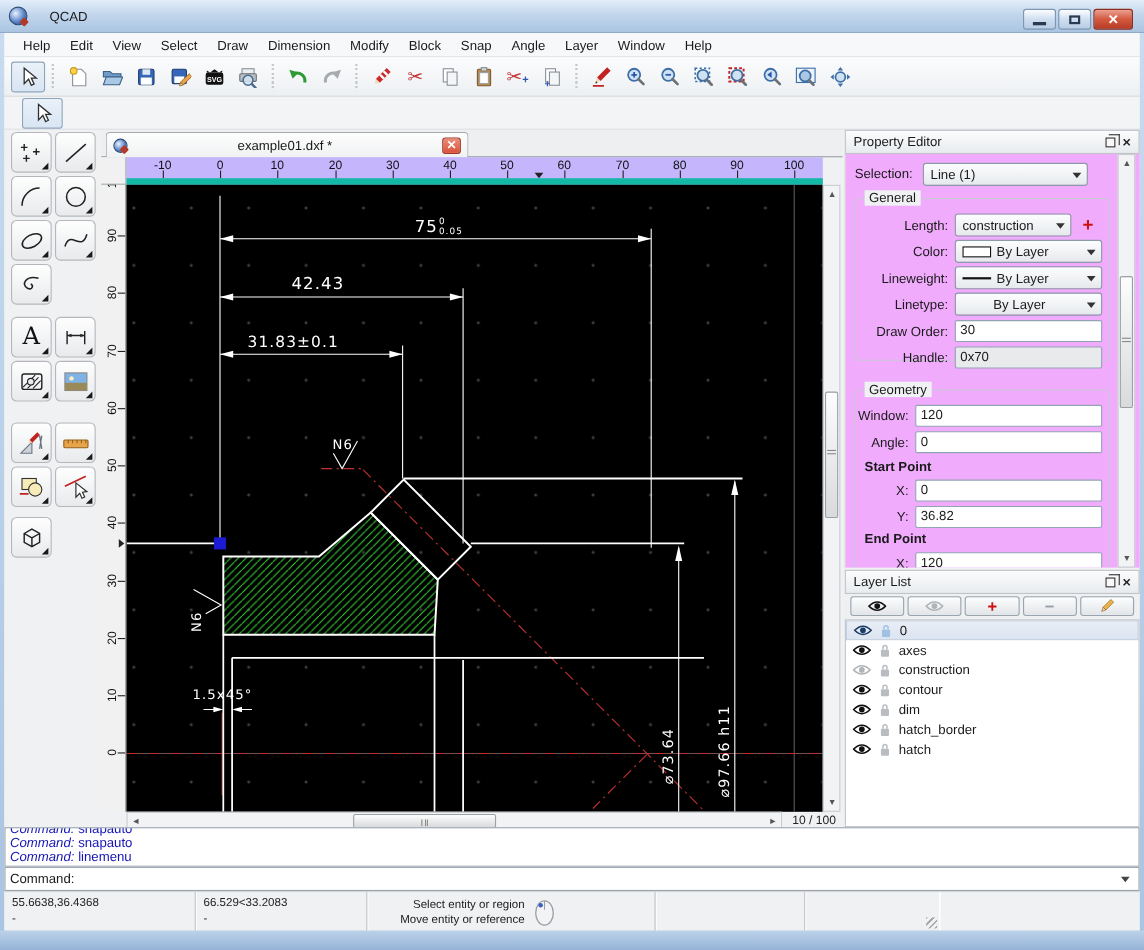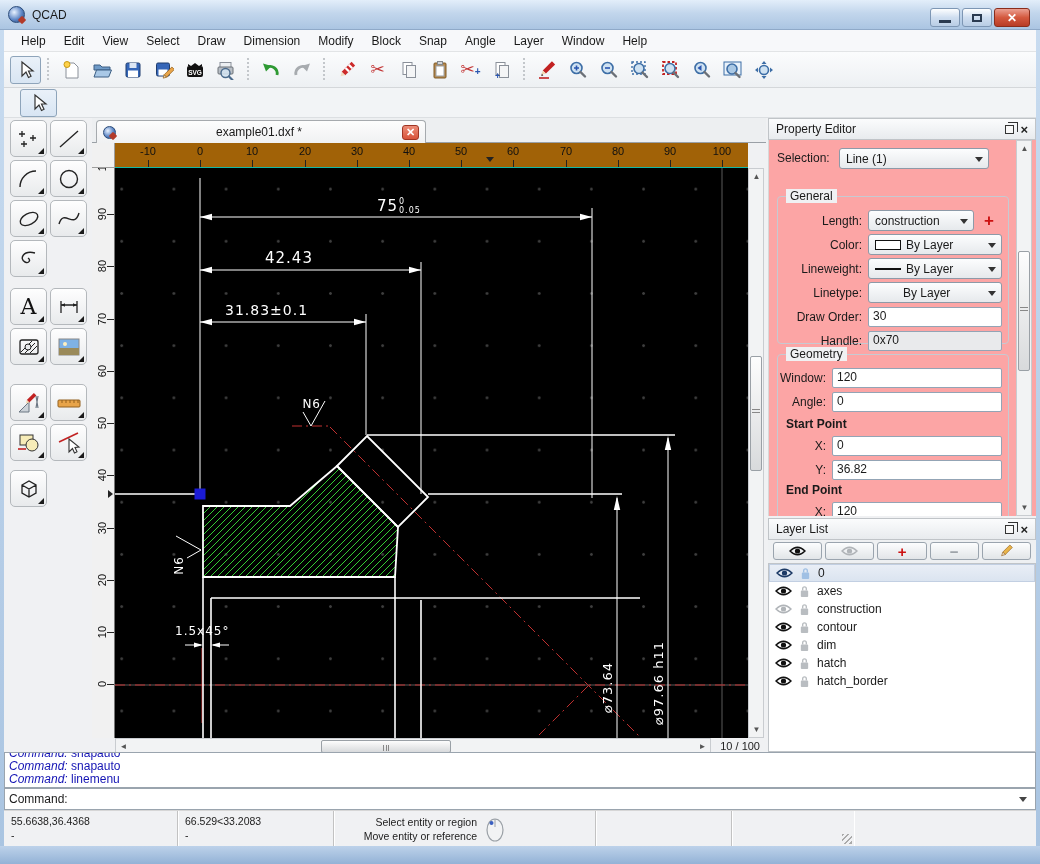--- a/index.html
+++ b/index.html
@@ -2,21 +2,21 @@
 <html><head>
 <meta charset="utf-8">
 <style>
 *{box-sizing:border-box;margin:0;padding:0}
 html,body{width:1040px;height:864px}
 body{position:relative;font-family:"Liberation Sans",sans-serif;background:linear-gradient(180deg,#c9dcf0,#a9c4e1);overflow:hidden;font-size:12px;color:#1a1a1a}
 
 .titlebar{position:absolute;left:0;top:0;width:1040px;height:30px;background:linear-gradient(180deg,#e3eefa,#c2d6ec 45%,#abc5e2);display:flex;align-items:center;padding:0 8px;border-bottom:1px solid #8fa9c8}
 .app-logo{width:17px;height:17px;border-radius:50%;background:radial-gradient(circle at 35% 35%,#e8f2ff,#5b84c4 55%,#27436e);border:1px solid #2a4a78;position:relative}
 .app-logo::after{content:"";position:absolute;right:-1px;bottom:-1px;width:6px;height:6px;background:#b23a2a;border-radius:1px;transform:rotate(45deg)}
-.title-text{margin-left:7px;font-size:12px}
+.title-text{margin-left:20px;font-size:12px}
 .winbtns{position:absolute;right:10px;top:8px;display:flex;gap:2px}
 .winbtn{width:30px;height:19px;border:1px solid #7d96b4;border-radius:3px;background:linear-gradient(180deg,#fdfeff,#cfdef0 50%,#b9cde5);display:flex;align-items:center;justify-content:center}
 .winbtn.close{width:36px;background:linear-gradient(180deg,#eba092,#d4593f 50%,#b83c26);border-color:#8a2d1c;color:#fff;font-weight:bold}
 .win-glyph-min{width:12px;height:3px;background:#2a3a50;margin-top:8px}
 .win-glyph-max{width:10px;height:8px;border:2px solid #2a3a50}
 .client{position:absolute;left:4px;top:30px;width:1032px;height:816px;background:#f0f1f3}
 .bottomframe{position:absolute;left:0;top:846px;width:1040px;height:18px;background:linear-gradient(180deg,#bdd2ea,#93b2d6)}
 
 .menubar{position:absolute;left:4px;top:30px;width:1032px;height:22px;background:#f7f8fa;border-bottom:1px solid #e2e4e6;display:flex;align-items:center;padding-left:8px}
 .menu-item{padding:3px 9px;font-size:12px}
@@ -30,21 +30,21 @@
 
 .palette{position:absolute;left:4px;top:118px;width:88px;height:634px;background:#f0f1f3}
 .pal{position:absolute;width:37px;height:37px;border:1px solid #b4b8bc;border-radius:5px;background:linear-gradient(#fefefe,#e8eaec);display:flex;align-items:center;justify-content:center}
 .pal::after{content:"";position:absolute;right:2px;bottom:2px;border-left:6px solid transparent;border-bottom:6px solid #1a1a1a}
 
 .tabbar{position:absolute;left:92px;top:118px;width:674px;height:25px;background:#edeff1;border-bottom:1px solid #9aa0a6}
 .tab{position:absolute;left:4px;top:2px;width:330px;height:23px;background:linear-gradient(#fdfdfd,#f0f1f2);border:1px solid #a6aaae;border-bottom:none;border-radius:4px 4px 0 0;display:flex;align-items:center;padding:0 6px}
 .tab-title{flex:1;text-align:center;font-size:12px}
 .tab-close{width:17px;height:15px;background:linear-gradient(#ec8d79,#d8533a);border:1px solid #a03524;border-radius:3px;color:#fff;font-size:11px;font-weight:bold;display:flex;align-items:center;justify-content:center;line-height:1}
 .corner{position:absolute;left:92px;top:143px;width:23px;height:25px;background:#f1f1f1;border-right:1px solid #9e9e9e;border-bottom:1px solid #9e9e9e}
-.hruler{position:absolute;left:115px;top:143px;width:633px;height:25px;background:#a16207;border-bottom:1px solid #14b8a6;overflow:hidden}
+.hruler{position:absolute;left:115px;top:143px;width:633px;height:25px;background:#c4b5fd;border-bottom:6px solid #14b8a6;overflow:hidden}
 .vruler{position:absolute;left:92px;top:168px;width:23px;height:570px;background:#f1f1f1;border-right:1px solid #777;overflow:hidden}
 .hr-num{position:absolute;top:2px;font-size:11px;color:#111;transform:translateX(-50%)}
 .hr-tick{position:absolute;bottom:0;width:1px;height:7px;background:#222}
 .vr-num{position:absolute;left:0px;width:20px;height:12px;font-size:11px;color:#111;transform:rotate(-90deg);text-align:center}
 .vr-tick{position:absolute;right:0;height:1px;width:7px;background:#222}
 .hr-marker{position:absolute;top:14px;border-left:4px solid transparent;border-right:4px solid transparent;border-top:5px solid #222}
 .vr-marker{position:absolute;right:1px;border-top:4px solid transparent;border-bottom:4px solid transparent;border-left:5px solid #222}
 .canvas{position:absolute;left:115px;top:168px;width:633px;height:570px;background-color:#000;background-image:radial-gradient(circle,#3e3e3e 1px,transparent 1.7px);background-size:52.2px 52.2px;background-position:32.8px 47.2px}
 .canvas svg{position:absolute;left:0;top:0}
 .dimtext{font-family:"DejaVu Sans",sans-serif;fill:#fff;letter-spacing:1px}
@@ -53,21 +53,21 @@
 .hscroll{position:absolute;left:115px;top:738px;width:596px;height:17px;background:#f2f3f4;border:1px solid #c9ccd0;display:flex;align-items:center}
 .sb-btn{font-size:8px;color:#555;width:15px;height:15px;display:flex;align-items:center;justify-content:center}
 .sb-thumb{background:linear-gradient(180deg,#fdfdfd,#d8dadc);border:1px solid #9aa0a6;border-radius:2px}
 .zoomind{position:absolute;left:711px;top:739px;width:53px;height:16px;font-size:11px;text-align:right;padding-right:4px;padding-top:1px;color:#222}
 
 .paneltitle{position:absolute;height:22px;background:linear-gradient(#fbfcfd,#e8ebee);border:1px solid #c0c4c8;display:flex;align-items:center;padding:0 7px;font-size:12px}
 .pt-btns{margin-left:auto;display:flex;gap:6px;align-items:center}
 .float-ico{width:9px;height:9px;border:1px solid #333;position:relative;background:#f8f8f8}
 .float-ico::before{content:"";position:absolute;left:2px;top:-4px;width:9px;height:9px;border:1px solid #333;border-bottom:none;border-left:none}
 .x-ico{font-size:13px;font-weight:bold;line-height:1;color:#222}
-.pe-body{position:absolute;left:768px;top:140px;width:268px;height:376px;background:#fca5a5;overflow:hidden;border-left:1px solid #d8d8d8}
+.pe-body{position:absolute;left:768px;top:140px;width:268px;height:376px;background:#f0abfc;overflow:hidden;border-left:1px solid #d8d8d8}
 .grp{position:absolute;border:1px solid #c6cad2;border-radius:4px}
 .grp-legend{position:absolute;top:-8px;left:8px;background:#f0f1f3;padding:0 4px;font-size:12px}
 .plabel{position:absolute;font-size:12px;text-align:right;color:#1a1a1a}
 .pinput{position:absolute;height:20px;background:#fff;border:1px solid #93a4b5;font-size:12px;padding:1px 4px;border-radius:2px}
 .pinput.ro{background:#e9eaec}
 .combo{position:absolute;height:21px;border:1px solid #8d9aa8;border-radius:3px;background:linear-gradient(#fcfdfe,#e6e9ec);font-size:12px;display:flex;align-items:center;padding:0 18px 0 6px}
 .combo::after{content:"";position:absolute;right:5px;top:8px;border-left:4px solid transparent;border-right:4px solid transparent;border-top:5px solid #333}
 .swatch{width:26px;height:10px;background:#fff;border:1px solid #111;margin-right:5px}
 .lwline{width:26px;border-top:2px solid #111;margin-right:5px}
 .plusbtn{position:absolute;color:#cc1111;font-size:17px;font-weight:bold;line-height:1}
@@ -564,21 +564,21 @@
     <div class="float-ico"></div>
     <span class="x-ico">×</span>
   </div>
 </div>
 <div class="pe-body">
   <span class="plabel" style="left:8px;top:11px;width:58px;text-align:left">Selection:</span>
   <div class="combo" style="left:70px;top:8px;width:150px">
     <span>Line (1)</span>
   </div>
 
-  <div class="grp" style="left:8px;top:56px;width:232px;height:148px">
+  <div class="grp" style="left:8px;top:40px;width:232px;height:148px">
     <span class="grp-legend">General</span>
     <span class="plabel" style="left:0;top:17px;width:84px">Length:</span>
     <div class="combo" style="left:90px;top:13px;width:106px">
         <span>construction</span>
       </div>
     <span class="plusbtn" style="left:206px;top:15px">+</span>
     <span class="plabel" style="left:0;top:41px;width:84px">Color:</span>
     <div class="combo" style="left:90px;top:37px;width:134px">
         <span class="swatch"></span>
         <span>By Layer</span>
@@ -715,32 +715,32 @@
   </div>
   <div class="llrow">
     <svg class="eye" viewBox="0 0 17 12" style="color:#111">
         <path d="M1,6 Q8.5,-1.5 16,6 Q8.5,13.5 1,6 Z" fill="none" stroke="currentColor" stroke-width="1.4"></path>
         <circle cx="8.5" cy="6" r="2.6" fill="currentColor"></circle>
       </svg>
     <svg class="lock" viewBox="0 0 12 14" style="color:#b9bdc1">
         <rect x="2" y="6" width="8" height="7" rx="1" fill="currentColor"></rect>
         <path d="M4,6 V4 a2,2 0 0 1 4,0 V6" fill="none" stroke="currentColor" stroke-width="1.5"></path>
       </svg>
-    <span>hatch</span>
+    <span>hatch_border</span>
   </div>
   <div class="llrow">
     <svg class="eye" viewBox="0 0 17 12" style="color:#111">
         <path d="M1,6 Q8.5,-1.5 16,6 Q8.5,13.5 1,6 Z" fill="none" stroke="currentColor" stroke-width="1.4"></path>
         <circle cx="8.5" cy="6" r="2.6" fill="currentColor"></circle>
       </svg>
     <svg class="lock" viewBox="0 0 12 14" style="color:#b9bdc1">
         <rect x="2" y="6" width="8" height="7" rx="1" fill="currentColor"></rect>
         <path d="M4,6 V4 a2,2 0 0 1 4,0 V6" fill="none" stroke="currentColor" stroke-width="1.5"></path>
       </svg>
-    <span>hatch_border</span>
+    <span>hatch</span>
   </div>
 </div>
 
 <div class="cmdhist">
   <div class="cmdhist-inner">
     <div><span class="cmdlabel">Command:</span> <span>snapauto</span></div>
     <div><span class="cmdlabel">Command:</span> <span>snapauto</span></div>
     <div><span class="cmdlabel">Command:</span> <span>linemenu</span></div>
   </div>
 </div>

